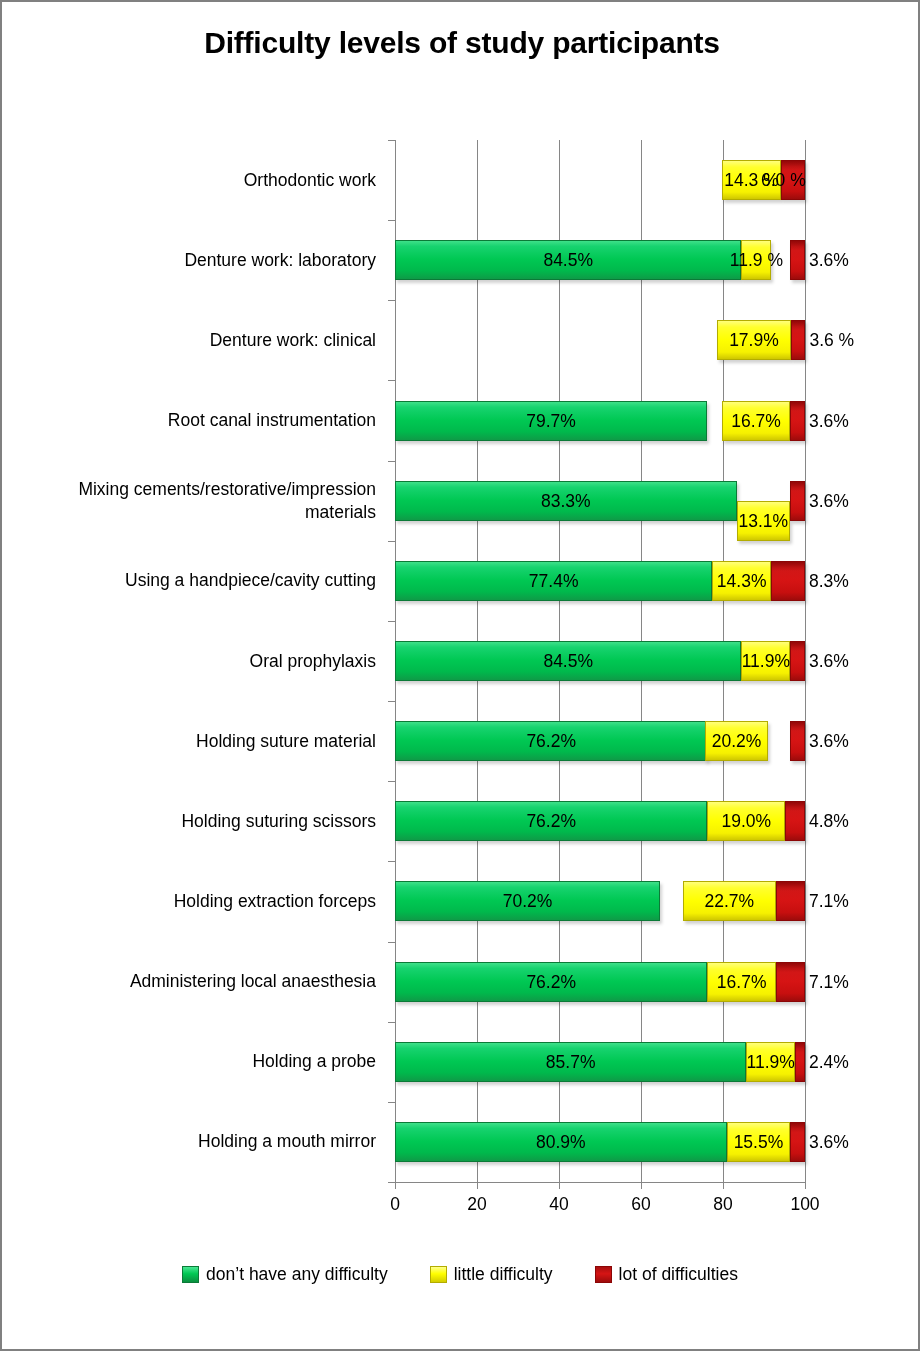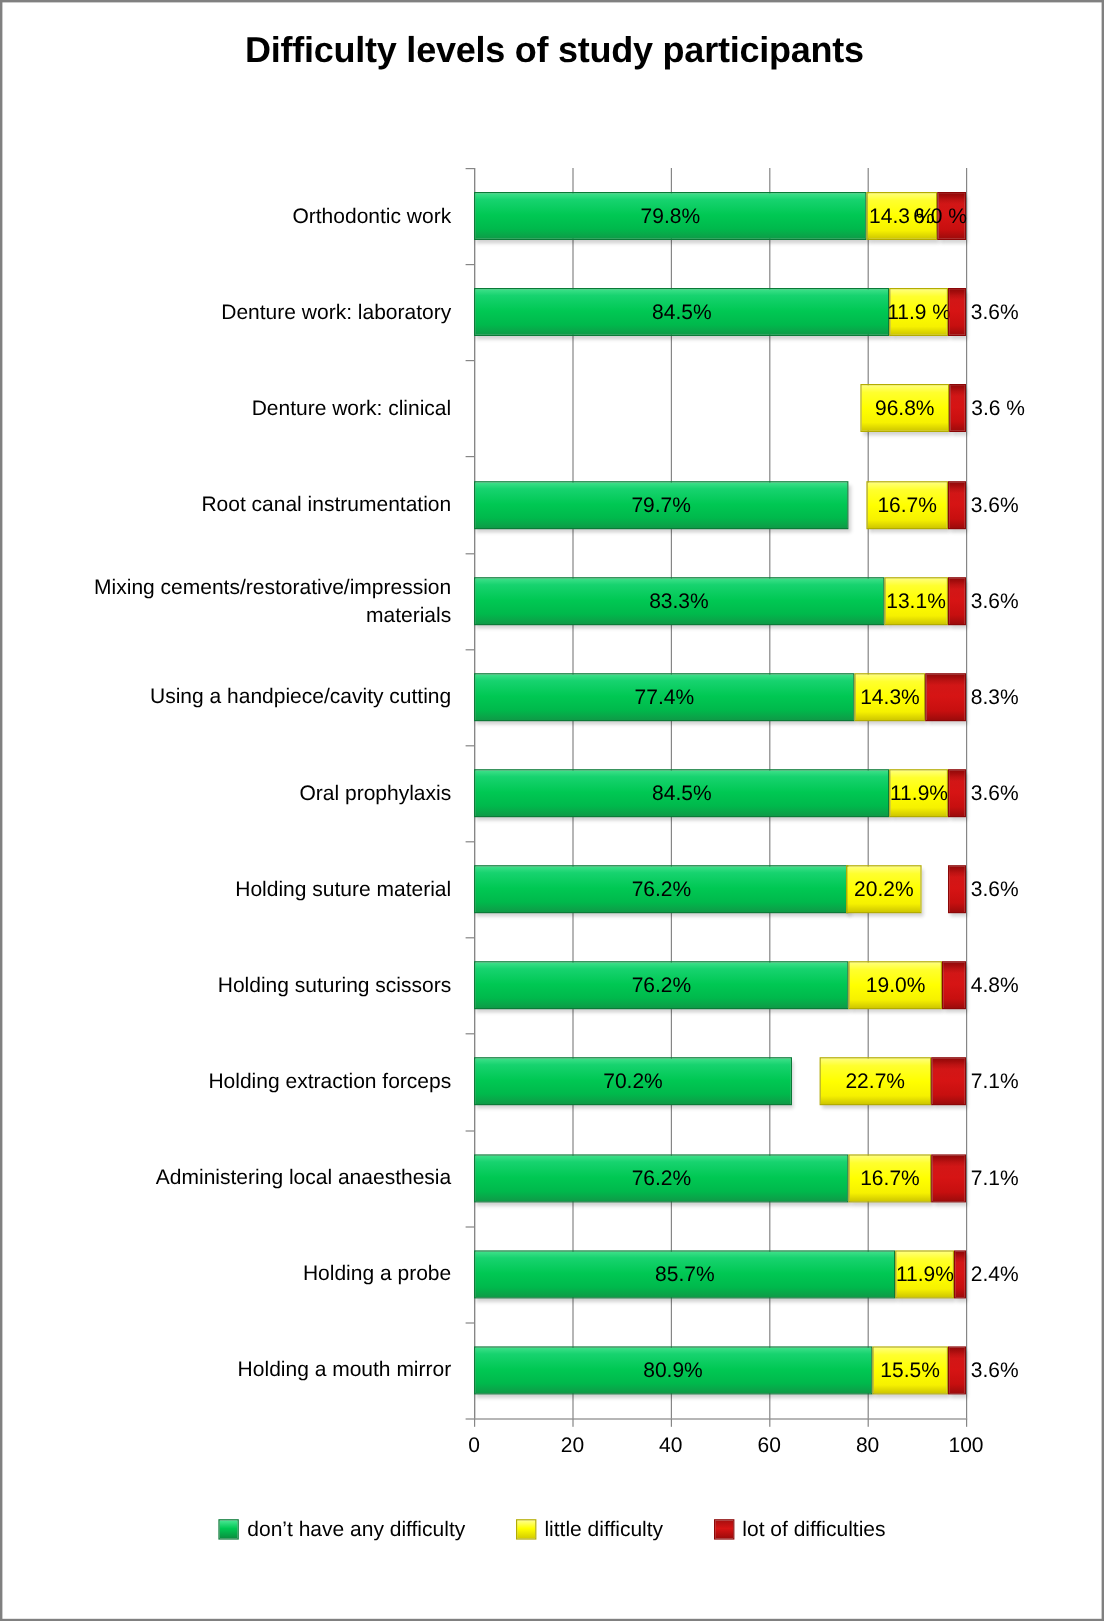--- a/index.html
+++ b/index.html
@@ -255,61 +255,58 @@
       <div class="cat-label" style="top: 647.5px;">Oral prophylaxis</div>
       <div class="cat-label" style="top: 727.654px;">Holding suture material</div>
       <div class="cat-label" style="top: 807.808px;">Holding suturing scissors</div>
       <div class="cat-label" style="top: 887.962px;">Holding extraction forceps</div>
       <div class="cat-label" style="top: 968.115px;">Administering local anaesthesia</div>
       <div class="cat-label" style="top: 1048.27px;">Holding a probe</div>
       <div class="cat-label" style="top: 1128.42px;">Holding a mouth mirror</div>
     </div>
   <div id="bars-layer">
       <div class="bar-row" style="top: 158.077px; left: 0px; width: 920px;">
-        <div class="seg seg-green" style="left: 393px; width: 327.18px;">
-          <span class="seg-label">79.8%</span>
-        </div>
         <div class="seg seg-yellow" style="left: 720.18px; width: 58.63px;">
           <span class="seg-label">14.3 %</span>
         </div>
         <div class="seg seg-red" style="left: 778.81px; width: 24.6px;"></div>
         <div class="outside-label" style="left: 759px; top: 50%;">6.0 %</div>
       </div>
       <div class="bar-row" style="top: 238.231px; left: 0px; width: 920px;">
         <div class="seg seg-green" style="left: 393px; width: 346.45px;">
           <span class="seg-label">84.5%</span>
         </div>
-        <div class="seg seg-yellow" style="left: 739.45px; width: 49px;">
+        <div class="seg seg-yellow" style="left: 739.45px; width: 30px;">
           <span class="seg-label">11.9 %</span>
         </div>
         <div class="seg seg-red" style="left: 788.24px; width: 14.76px;"></div>
         <div class="outside-label" style="left: 807px; top: 50%;">3.6%</div>
       </div>
       <div class="bar-row" style="top: 318.385px; left: 0px; width: 920px;">
         <div class="seg seg-yellow" style="left: 715.26px; width: 73.39px;">
-          <span class="seg-label">96.8%</span>
+          <span class="seg-label">17.9%</span>
         </div>
         <div class="seg seg-red" style="left: 788.65px; width: 14.76px;"></div>
         <div class="outside-label" style="left: 807.41px; top: 50%;">3.6 %</div>
       </div>
       <div class="bar-row" style="top: 398.538px; left: 0px; width: 920px;">
         <div class="seg seg-green" style="left: 393px; width: 312px;">
           <span class="seg-label">79.7%</span>
         </div>
         <div class="seg seg-yellow" style="left: 719.77px; width: 68.47px;">
           <span class="seg-label">16.7%</span>
         </div>
         <div class="seg seg-red" style="left: 788.24px; width: 14.76px;"></div>
         <div class="outside-label" style="left: 807px; top: 50%;">3.6%</div>
       </div>
       <div class="bar-row" style="top: 478.692px; left: 0px; width: 920px;">
         <div class="seg seg-green" style="left: 393px; width: 341.53px;">
           <span class="seg-label">83.3%</span>
         </div>
-        <div class="seg seg-yellow" style="left: 734.53px; width: 53.71px;">
+        <div class="seg seg-yellow" style="left: 734.53px; width: 53.71px; margin-top: 20px;">
           <span class="seg-label">13.1%</span>
         </div>
         <div class="seg seg-red" style="left: 788.24px; width: 14.76px;"></div>
         <div class="outside-label" style="left: 807px; top: 50%;">3.6%</div>
       </div>
       <div class="bar-row" style="top: 558.846px; left: 0px; width: 920px;">
         <div class="seg seg-green" style="left: 393px; width: 317.34px;">
           <span class="seg-label">77.4%</span>
         </div>
         <div class="seg seg-yellow" style="left: 710.34px; width: 58.63px;">

